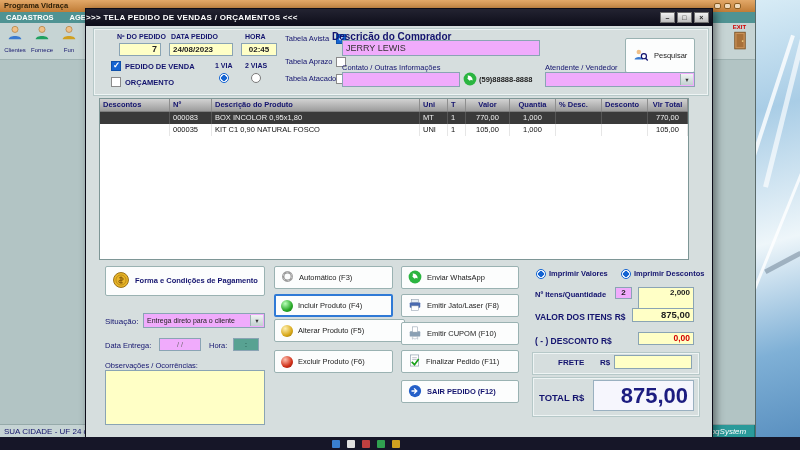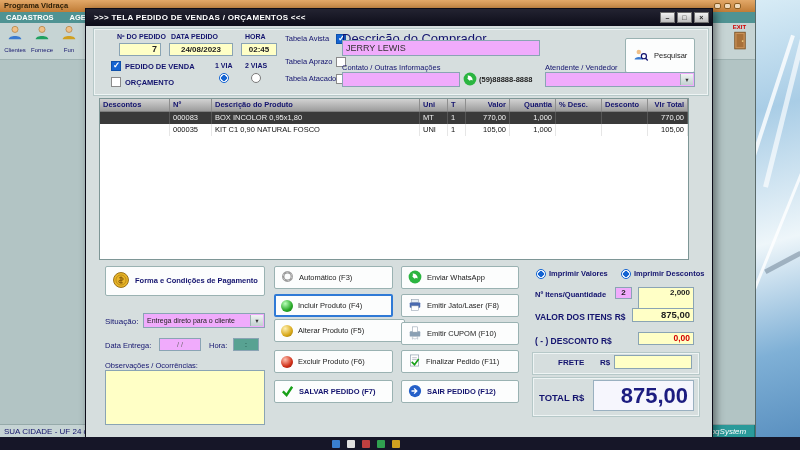--- a/index.html
+++ b/index.html
@@ -29,21 +29,21 @@
      background:linear-gradient(165deg,#d8ecf6 0%,#a9cde6 25%,#eef6fa 55%,#7fb0d6 80%,#5a90c0 100%)}
   .beam{position:absolute;background:rgba(255,255,255,.8)}
   
   .taskbar{position:absolute;left:0;top:437px;width:800px;height:13px;background:#161628;display:flex;
      align-items:center;gap:7px;padding-left:332px;box-sizing:border-box}
   .tb-ic{width:8px;height:8px;border-radius:1px}
   
   .dlg{position:absolute;left:85px;top:8px;width:628px;height:430px;background:#d6dede;border:1px solid #0c0c18;
      box-shadow:3px 3px 8px rgba(0,0,0,.45);box-sizing:border-box}
   .dlg-tb{position:absolute;left:0;top:0;width:100%;height:17px;background:linear-gradient(#232331,#0d0d19);
-     color:#fff;font-size:8px;font-weight:bold;line-height:17px;padding-left:8px;box-sizing:border-box;letter-spacing:.3px;white-space:nowrap}
+     color:#fff;font-size:8px;font-weight:bold;line-height:17px;padding-left:0;box-sizing:border-box;letter-spacing:.3px;white-space:nowrap}
   .winbtns{position:absolute;right:3px;top:3px;display:flex;gap:2px}
   .winbtn{width:15px;height:11px;background:linear-gradient(#f2f2f2,#bdbdbd);border:1px solid #707070;
      font-size:7px;line-height:9px;text-align:center;color:#222;box-sizing:border-box;cursor:pointer}
   .dlg-body{position:absolute;left:1px;top:17px;width:626px;height:412px}
   .hdrbox{position:absolute;left:6px;top:2px;width:614px;height:66px;border:1px solid #b6c8c8;box-shadow:inset 0 0 0 1px #eef4f4}
   .lbl{position:absolute;color:#13136e;font-weight:bold;white-space:nowrap}
   .fld{position:absolute;background:#f0abfc;border:1px solid #8aa4b4;font-size:8px;color:#222;box-sizing:border-box;
      line-height:11px;padding:0 3px;overflow:hidden;white-space:nowrap}
   .yf{background:#ffffc6}
   .cb{position:absolute;width:10px;height:10px;background:#fff;border:1px solid #8a8a8a;box-sizing:border-box}
@@ -60,21 +60,21 @@
   .dd-arrow{position:absolute;right:1px;top:1px;bottom:1px;width:12px;background:linear-gradient(#f0f4f4,#c2d0d0);
      border-left:1px solid #9ab2b2;font-size:5.5px;color:#333;text-align:center;line-height:12px}
   
   .grid{position:absolute;left:12px;top:72px;width:590px;height:162px;background:#fff;border:1px solid #7e9696;box-sizing:border-box;overflow:hidden}
   .g-row,.g-head{display:grid;grid-template-columns:70px 42px 208px 28px 18px 44px 46px 46px 46px 40px;height:12px}
   .g-head{background:linear-gradient(#d2d2d2,#9c9c9c);border-bottom:1px solid #7e7e7e}
   .g-head .c{color:#13136e;font-weight:bold;font-size:7.5px;line-height:11px;padding:0 3px;border-right:1px solid #8e8e8e;white-space:nowrap;overflow:hidden}
   .g-row .c{font-size:7.5px;line-height:12px;padding:0 3px;border-right:1px solid #e6e6e6;white-space:nowrap;overflow:hidden;color:#111}
   .g-row.sel{background:#3a3a3a}
   .g-row.sel .c{color:#f2f2f2;border-right-color:#565656}
-  .tr{text-align:right}
+  .tr{text-align:center}
   .etch{position:absolute;border:1px solid #b6c8c8;box-shadow:inset 0 0 0 1px #eef4f4}
   .bigtotal{position:absolute;background:#f6f6fd;border:1px solid #9ab0c0;color:#1c1c80;font-weight:bold;
      font-size:22px;text-align:right;box-sizing:border-box;padding-right:5px;overflow:hidden}
 </style>
 </head>
 <body>
 
 <div class="photo">
   <div class="beam" style="left:4px;top:30px;width:4px;height:220px;transform:rotate(18deg)"></div>
   <div class="beam" style="left:20px;top:110px;width:3px;height:260px;transform:rotate(22deg)"></div>
@@ -140,41 +140,41 @@
       <span class="winbtn">□</span>
       <span class="winbtn">×</span>
     </span>
   </div>
   <div class="dlg-body">
     <div class="hdrbox"></div>
 
     <span class="lbl" style="left:30px;top:7px;font-size:7px">Nº DO PEDIDO</span>
     <div class="fld yf" style="left:32px;top:17px;width:42px;height:13px;text-align:right;font-weight:bold;font-size:9px">7</div>
     <span class="lbl" style="left:84px;top:7px;font-size:7px">DATA PEDIDO</span>
-    <div class="fld yf" style="left:82px;top:17px;width:64px;height:13px;text-align:center;font-weight:bold">24/08/2023</div>
+    <div class="fld yf" style="left:82px;top:17px;width:64px;height:13px;font-weight:bold">24/08/2023</div>
     <span class="lbl" style="left:158px;top:7px;font-size:7px">HORA</span>
     <div class="fld yf" style="left:154px;top:17px;width:36px;height:13px;text-align:center;font-weight:bold">02:45</div>
 
     <span class="cb on" style="left:24px;top:35px"></span>
     <span class="lbl" style="left:38px;top:36px;font-size:7.5px">PEDIDO DE VENDA</span>
     <span class="cb" style="left:24px;top:51px"></span>
     <span class="lbl" style="left:38px;top:52px;font-size:7.5px">ORÇAMENTO</span>
     <span class="lbl" style="left:128px;top:36px;font-size:7px">1 VIA</span>
     <span class="lbl" style="left:158px;top:36px;font-size:7px">2 VIAS</span>
     <span class="radio on" style="left:132px;top:47px"></span>
     <span class="radio" style="left:164px;top:47px"></span>
 
     <span class="lbl" style="left:198px;top:8px;font-size:7.5px;font-weight:normal">Tabela Avista</span>
     <span class="cb on" style="left:249px;top:8px"></span>
     <span class="lbl" style="left:198px;top:31px;font-size:7.5px;font-weight:normal">Tabela Aprazo</span>
     <span class="cb" style="left:249px;top:31px"></span>
     <span class="lbl" style="left:198px;top:48px;font-size:7.5px;font-weight:normal">Tabela Atacado</span>
     <span class="cb" style="left:249px;top:48px"></span>
 
-    <span class="lbl" style="left:255px;top:5px;font-size:13px;font-weight:normal">Descrição do Comprador</span>
+    <span class="lbl" style="left:245px;top:5px;font-size:10px;font-weight:bold">Descrição do Comprador</span>
     <div class="fld" style="left:255px;top:14px;width:198px;height:16px;font-size:9px;line-height:14px;color:#333">JERRY LEWIS</div>
     <button class="btn" style="left:538px;top:12px;width:70px;height:35px">
       <span><svg width="17" height="17" viewBox="0 0 20 20">
             <circle cx="8" cy="7" r="2.6" fill="#f0c088"></circle>
             <path d="M3 16c0-4 10-4 10 0z" fill="#3a7ad0"></path>
             <circle cx="14" cy="12" r="3" fill="none" stroke="#13136e" stroke-width="1.4"></circle>
             <line x1="16" y1="14.5" x2="18.5" y2="17" stroke="#13136e" stroke-width="1.6"></line>
           </svg></span>
       <span>Pesquisar</span>
     </button>
@@ -264,26 +264,20 @@
       <span>Incluir Produto  (F4)</span>
     </button>
     <button class="btn" style="left:187px;top:293px;width:131px;height:23px">
       <span class="sphere" style="background:radial-gradient(circle at 35% 30%,#fff0b0,#d8a818 60%,#8a6808)"></span>
       <span>Alterar Produto  (F5)</span>
     </button>
     <button class="btn" style="left:187px;top:324px;width:119px;height:23px">
       <span class="sphere" style="background:radial-gradient(circle at 35% 30%,#ffc0b0,#d03018 60%,#801008)"></span>
       <span>Excluir Produto  (F6)</span>
     </button>
-    <button class="btn bold" style="left:187px;top:354px;width:119px;height:23px">
-      <span><svg width="13" height="13" viewBox="0 0 14 14">
-            <path d="M2 8l4 4 6-9" stroke="#18a018" stroke-width="2.6" fill="none"></path>
-          </svg></span>
-      <span>SALVAR PEDIDO (F7)</span>
-    </button>
 
     <button class="btn" style="left:314px;top:240px;width:118px;height:23px">
       <span><svg width="14" height="14" viewBox="0 0 16 16">
             <circle cx="8" cy="8" r="7.3" fill="#2ab540"></circle>
             <path d="M5.2 4.2c2.8-1 6.6 2.8 5.6 5.6l-1.9-.9-1 1c-1.1-.2-2.8-1.9-3-3l1-1z" fill="#fff"></path>
           </svg></span>
       <span>Enviar WhatsApp</span>
     </button>
     <button class="btn" style="left:314px;top:268px;width:118px;height:23px">
       <span><svg width="14" height="14" viewBox="0 0 16 16">

